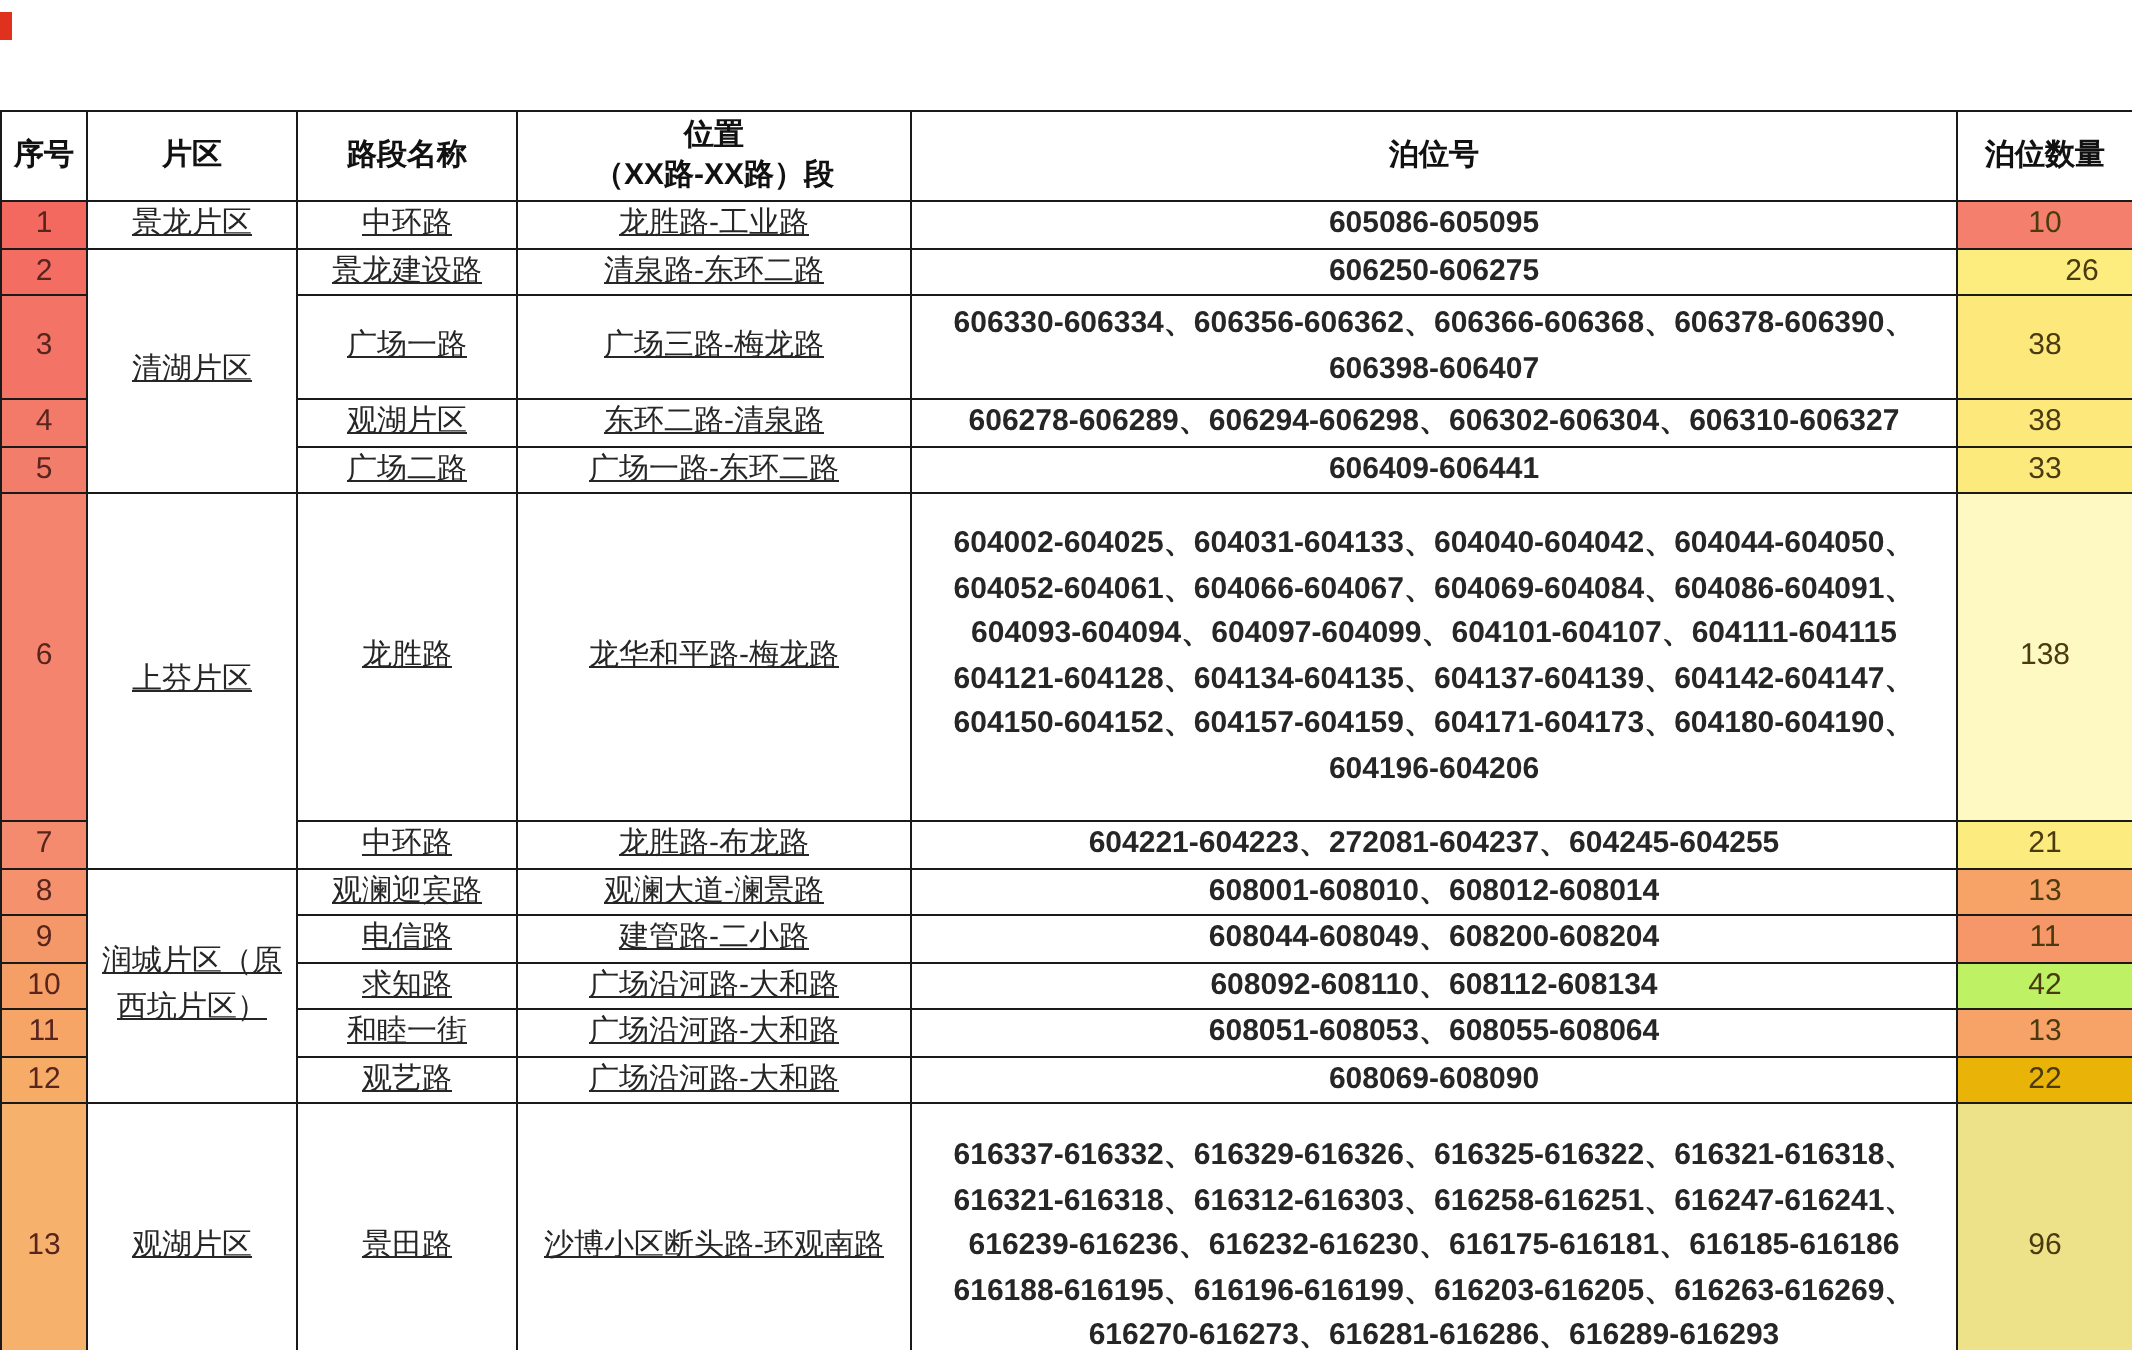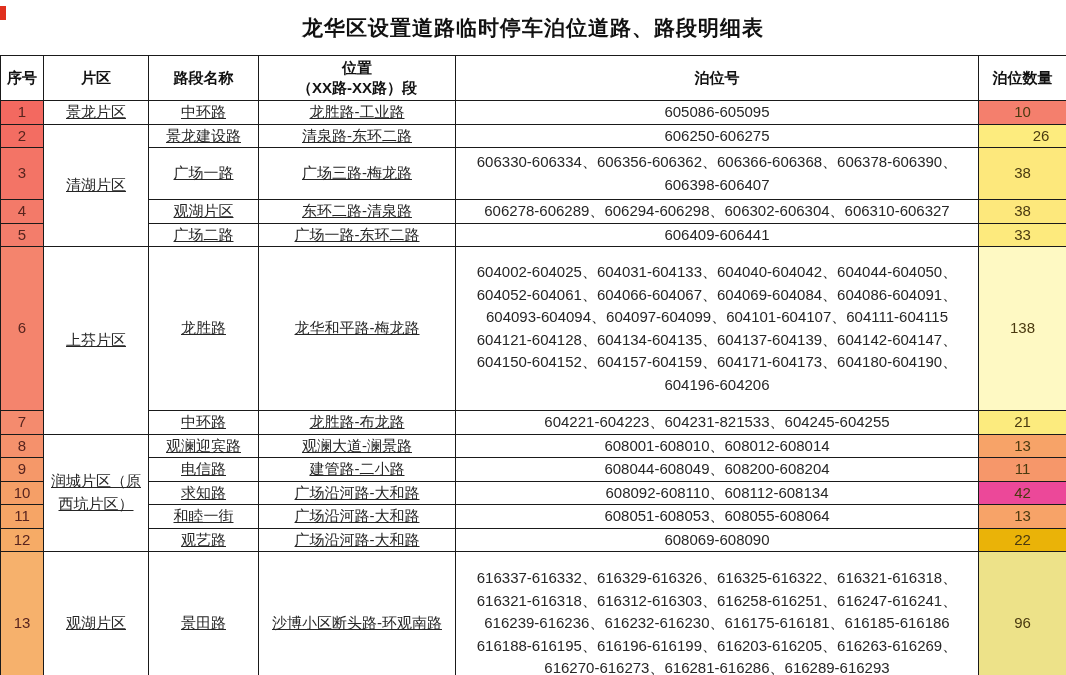--- a/index.html
+++ b/index.html
@@ -47,29 +47,28 @@
   col.c-berths{width:523px;}
   col.c-count{width:88px;}
   tr.h-header{height:45px;margin-left:40px;}
   tr.h-r1{height:22px;} tr.h-r2{height:22px;} tr.h-r3{height:52px;}
   tr.h-r4{height:21px;} tr.h-r5{height:18px;} tr.h-r6{height:164px;}
   tr.h-r7{height:21px;} tr.h-r8{height:22px;} tr.h-r9{height:22px;}
   tr.h-r10{height:23px;} tr.h-r11{height:22px;} tr.h-r12{height:22px;}
   tr.h-r13{height:144px;}
   td.no-cell{font-size:16px;color:#58241e;}
   td.count-cell{font-size:16px;color:#4a3a10;}
-  td.berths-cell{white-space:pre-line;line-height:1.55;}
+  td.berths-cell{white-space:pre-line;line-height:1.55;font-weight:bold;}
   td.area-cell,td.road-cell,td.loc-cell{background:#ffffff;text-decoration:underline;}
 </style>
 </head>
 <body>
 
 <div id="screen">
   <div class="corner-mark" style="background-color: rgb(224, 48, 30);"></div>
-  <div class="title">龙华区设置道路临时停车泊位道路、路段明细表</div>
 
   <table class="main">
     <colgroup>
       <col class="c-no">
         <col class="c-area">
         <col class="c-road">
       <col class="c-loc">
         <col class="c-berths">
         <col class="c-count">
     </colgroup>
@@ -129,21 +128,21 @@
       <td class="road-cell">龙胜路</td>
       <td class="loc-cell">龙华和平路-梅龙路</td>
       <td class="berths-cell">604002-604025、604031-604133、604040-604042、604044-604050、604052-604061、604066-604067、604069-604084、604086-604091、604093-604094、604097-604099、604101-604107、604111-604115
 604121-604128、604134-604135、604137-604139、604142-604147、604150-604152、604157-604159、604171-604173、604180-604190、604196-604206</td>
       <td class="count-cell" style="background-color: #fef9c3;">138</td>
     </tr>
     <tr class="h-r7">
       <td class="no-cell" style="background-color: rgb(244, 139, 110);">7</td>
       <td class="road-cell">中环路</td>
       <td class="loc-cell">龙胜路-布龙路</td>
-      <td class="berths-cell">604221-604223、604231-821533、604245-604255</td>
+      <td class="berths-cell">604221-604223、272081-604237、604245-604255</td>
       <td class="count-cell" style="background-color: rgb(252, 235, 126);">21</td>
     </tr>
 
     <tr class="h-r8">
       <td class="no-cell" style="background-color: rgb(245, 145, 108);">8</td>
       <td class="area-cell" rowspan="5">润城片区（原西坑片区）</td>
       <td class="road-cell">观澜迎宾路</td>
       <td class="loc-cell">观澜大道-澜景路</td>
       <td class="berths-cell">608001-608010、608012-608014</td>
       <td class="count-cell" style="background-color: rgb(247, 163, 104);">13</td>
@@ -153,21 +152,21 @@
       <td class="road-cell">电信路</td>
       <td class="loc-cell">建管路-二小路</td>
       <td class="berths-cell">608044-608049、608200-608204</td>
       <td class="count-cell" style="background-color: rgb(246, 151, 106);">11</td>
     </tr>
     <tr class="h-r10">
       <td class="no-cell" style="background-color: rgb(245, 159, 103);">10</td>
       <td class="road-cell">求知路</td>
       <td class="loc-cell">广场沿河路-大和路</td>
       <td class="berths-cell">608092-608110、608112-608134</td>
-      <td class="count-cell" style="background-color: #ec4899;">42</td>
+      <td class="count-cell" style="background-color: #bef264;">42</td>
     </tr>
     <tr class="h-r11">
       <td class="no-cell" style="background-color: rgb(246, 165, 102);">11</td>
       <td class="road-cell">和睦一街</td>
       <td class="loc-cell">广场沿河路-大和路</td>
       <td class="berths-cell">608051-608053、608055-608064</td>
       <td class="count-cell" style="background-color: rgb(247, 163, 104);">13</td>
     </tr>
     <tr class="h-r12">
       <td class="no-cell" style="background-color: rgb(246, 171, 102);">12</td>

